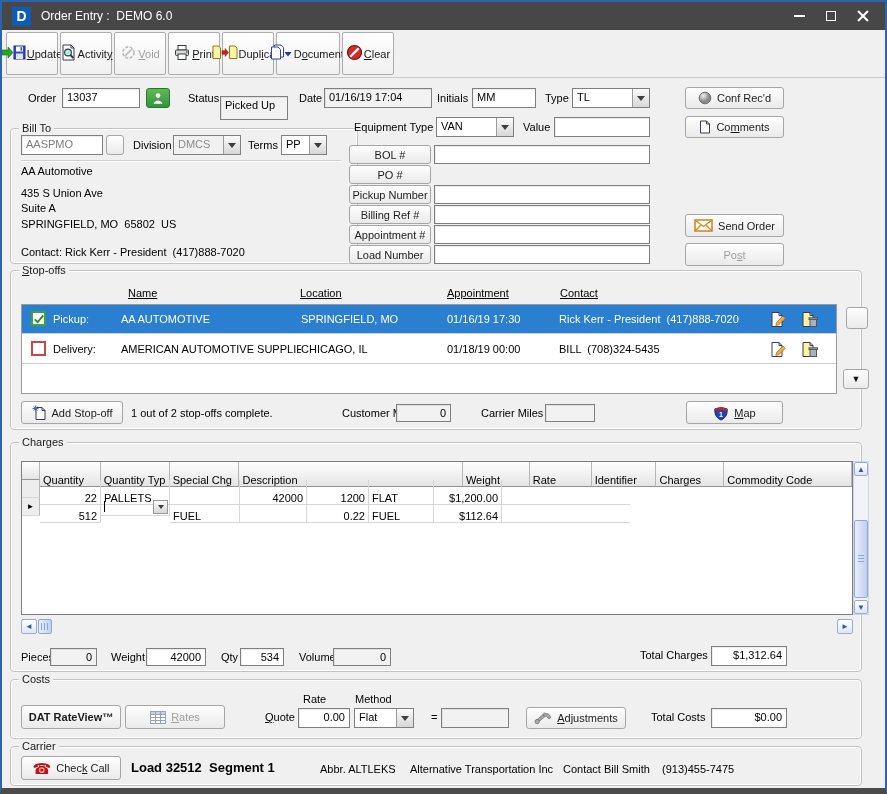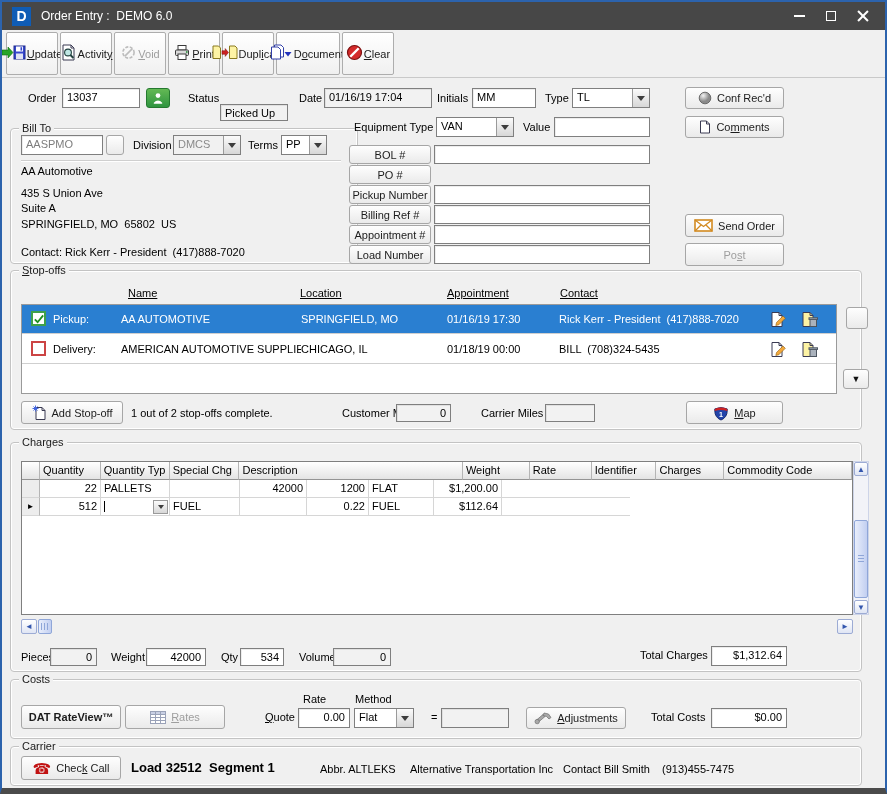--- a/index.html
+++ b/index.html
@@ -64,21 +64,21 @@
   .sorow.sel { background:#2a7fd1; color:#fff; }
   .ckb { position:absolute; width:15px; height:15px; background:#fff; border:2px solid; }
   .ckb.green { border-color:#3fa04a; }
   .ckb.red { border-color:#cc4444; }
   .cellt { position:absolute; white-space:pre; overflow:hidden; }
   .rowicon { position:absolute; width:22px; height:19px; display:flex; align-items:center; justify-content:center; }
 
   
   .grid { position:absolute; background:#fff; border:1px solid #7f7f7f; overflow:hidden; }
   .grow { display:flex; height:18px; }
-  .gc { border-right:1px solid #d6d6d6; border-bottom:1px solid #d6d6d6; padding:2px 3px;
+  .gc { border-right:1px solid #d6d6d6; border-bottom:1px solid #d6d6d6; padding:12px 3px;
         font-size:11px; overflow:hidden; white-space:nowrap; }
   .ghead .gc { background:linear-gradient(#ffffff,#e4e4e4); border-right:1px solid #b5b5b5; border-bottom:1px solid #949494; }
   .gmark { background:#ededed; border-right:1px solid #b5b5b5; display:flex; align-items:center; justify-content:center;
            font-size:8px; padding:0; }
   .w0{width:18px}.w1{width:61px}.w2{width:69px}.w3{width:70px}.w4{width:224px}
   .w5{width:67px}.w6{width:62px}.w7{width:65px}.w8{width:68px}.w9{width:128px;border-right:none}
   .rt2 { text-align:right; }
   .cellcombo { display:flex; align-items:center; height:100%; }
   .caret { width:1px; height:11px; background:#000; margin-left:2px; }
   .cellca { margin-left:auto; width:15px; height:14px; border:1px solid #9a9a9a;
@@ -182,21 +182,21 @@
 
   <span class="lb" style="left:26px;top:90px">Order</span>
   <div class="inp" style="left:60px;top:86px;width:78px;height:20px">13037</div>
   <div class="btn green" style="left:144px;top:86px;width:24px;height:20px">
     <svg width="14" height="14" viewBox="0 0 16 16">
         <circle cx="8" cy="5.2" r="2.7" fill="#fff"></circle>
         <path d="M3.2 13.5 q4.8 -5.5 9.6 0 v1.2 h-9.6 z" fill="#fff"></path>
       </svg>
   </div>
   <span class="lb" style="left:186px;top:90px">Status</span>
-  <div class="inp gray" style="left:218px;top:102px;width:68px;height:17px">Picked Up</div>
+  <div class="inp gray" style="left:218px;top:94px;width:68px;height:24px">Picked Up</div>
   <span class="lb" style="left:297px;top:90px">Date</span>
   <div class="inp gray" style="left:322px;top:86px;width:108px;height:20px">01/16/19 17:04</div>
   <span class="lb" style="left:435px;top:90px">Initials</span>
   <div class="inp" style="left:470px;top:86px;width:64px;height:20px">MM</div>
   <span class="lb" style="left:543px;top:90px">Type</span>
   <div class="combo" style="left:570px;top:86px;width:78px;height:20px">
     <span class="cv">TL</span>
     <span class="ca">
         <i></i>
       </span>

